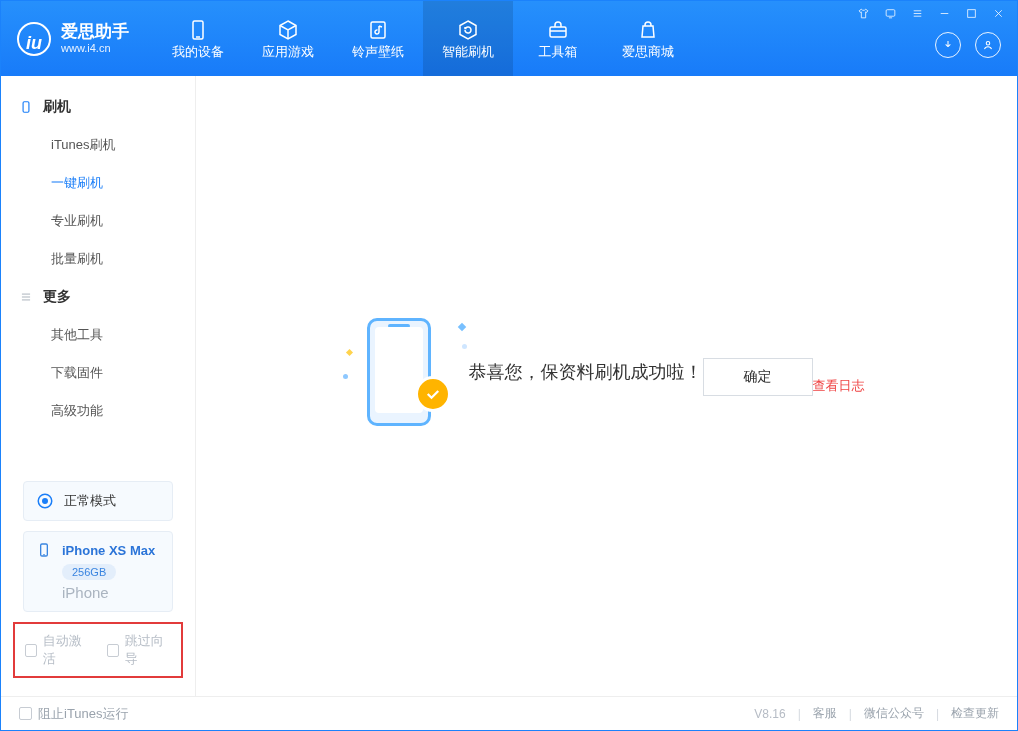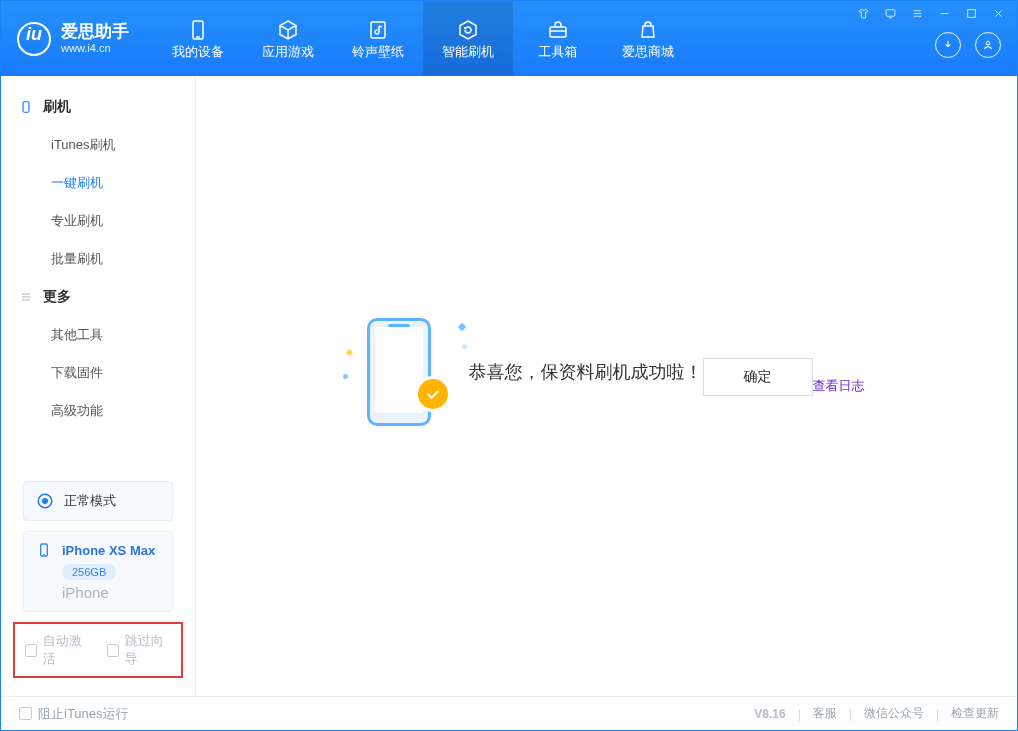--- a/index.html
+++ b/index.html
@@ -2,21 +2,21 @@
 <html><head>
   <meta charset="utf-8">
   <style>
     * { margin: 0; padding: 0; box-sizing: border-box; }
     body { font-family: "Microsoft YaHei", sans-serif; font-size: 13px; color: #333; width:1018px; height:731px; overflow:hidden; }
     .window { width:1018px; height:731px; border: 1px solid #1b82fb; display:flex; flex-direction:column; background:#fff; }
 
     
     .header { background: linear-gradient(180deg, #2690fc 0%, #187bf9 100%); height:75px; display:flex; align-items:stretch; position:relative; color:#fff; }
     .logo-wrap { display:flex; align-items:center; padding:0 16px; }
-    .logo-circle { width:34px; height:34px; border:2.5px solid #fff; border-radius:50%; display:flex; align-items:flex-start; justify-content:center; margin-right:10px; }
+    .logo-circle { width:34px; height:34px; border:2.5px solid #fff; border-radius:50%; display:flex; align-items:flex-end; justify-content:center; margin-right:10px; }
     .logo-circle span { font-weight:bold; font-size:18px; color:#fff; font-style:italic; }
     .logo-text { display:flex; flex-direction:column; line-height:1.1; }
     .logo-title { font-size:17px; font-weight:bold; }
     .logo-sub { font-size:11px; opacity:.9; }
     .nav { display:flex; margin-left:8px; height:100%; }
     .nav-item { width:90px; display:flex; flex-direction:column; align-items:center; justify-content:center; font-size:13px; cursor:pointer; position:relative; }
     .nav-item.active { background: rgba(0,0,0,0.12); }
     .nav-icon { width:26px; height:26px; display:flex; align-items:center; justify-content:center; }
     .nav-icon svg { width:24px; height:24px; fill:none; stroke:#fff; stroke-width:1.5; }
     .header-right { position:absolute; right:0; top:0; display:flex; flex-direction:column; align-items:flex-end; padding:6px 12px; height:100%; justify-content:space-between; }
@@ -57,29 +57,29 @@
     .check-badge { position:absolute; right:18px; bottom:20px; width:36px; height:36px; background:#ffb400; border-radius:50%; display:flex; align-items:center; justify-content:center; border:3px solid #fff; }
     .check-badge svg { width:18px; height:18px; stroke:#fff; stroke-width:3; fill:none; }
     .spark { position:absolute; width:6px; height:6px; background:#78c0ff; transform:rotate(45deg); }
     .spark.s1 { left:-2px; top:38px; width:5px; height:5px; background:#ffd34d; }
     .spark.s2 { right:4px; top:12px; }
     .dot { position:absolute; width:5px; height:5px; border-radius:50%; background:#8ec8ff; }
     .dot.d1 { left:-6px; top:62px; }
     .dot.d2 { right:2px; top:32px; background:#cfe6ff; }
     .success-text { font-size:18px; color:#333; margin-bottom:28px; }
     .ok-btn { border:1px solid #d8dde3; background:#fff; padding:9px 40px; font-size:14px; color:#333; cursor:pointer; margin-bottom:18px; }
-    .log-link { color:#6d28d9; font-size:13px; cursor:pointer; }
+    .log-link { color:#ef4444; font-size:13px; cursor:pointer; }
 
     
     .footer { height:34px; border-top:1px solid #eee; display:flex; align-items:center; padding:0 18px; color:#9aa3ad; font-size:12px; }
     .footer .chk { color:#9aa3ad; }
     .footer-right { margin-left:auto; display:flex; align-items:center; gap:12px; }
     .footer-right .sep { color:#d5dae0; }
     .footer-link { cursor:pointer; }
-    .version { color:#b6bcc5;font-weight:bold; }
+    .version { color:#b6bcc5; }
   </style>
 </head>
 <body>
 
 <div class="window">
 
   <div class="header">
     <div class="logo-wrap">
       <div class="logo-circle">
           <span>iu</span>

